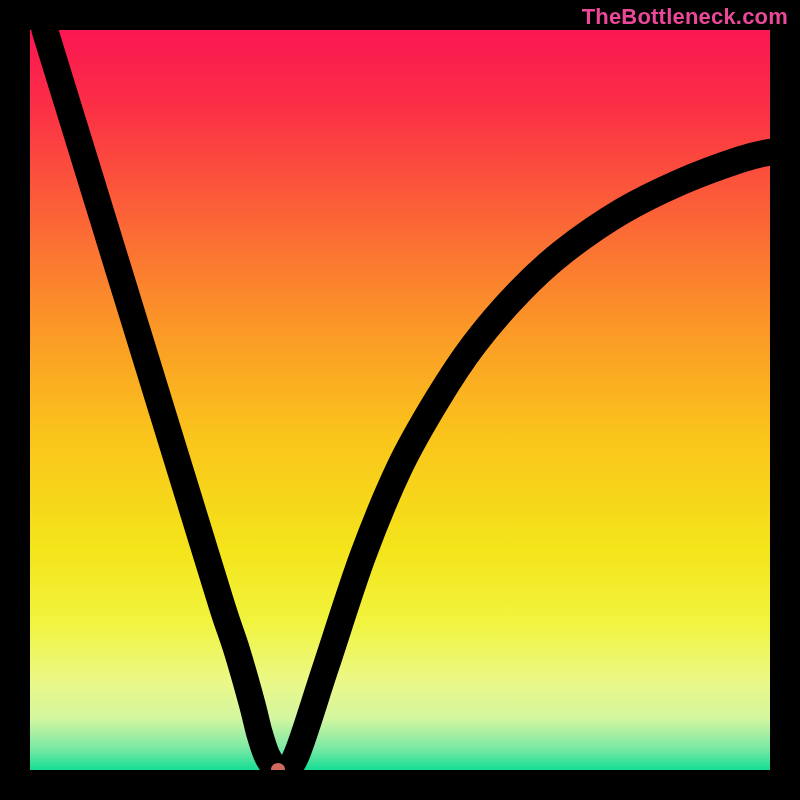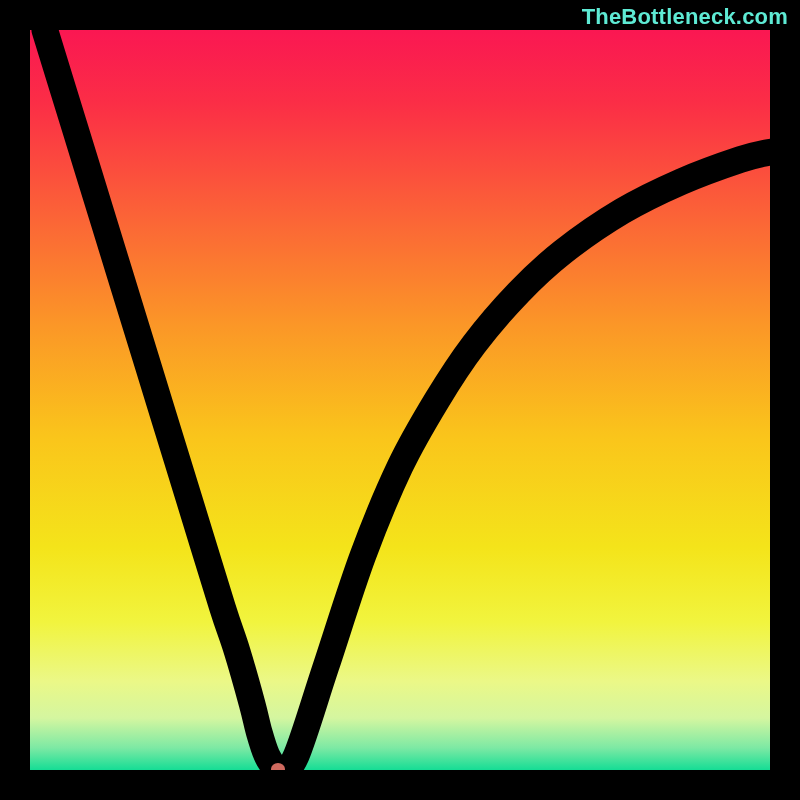--- a/index.html
+++ b/index.html
@@ -14,21 +14,21 @@
   .stage {
     position: relative;
     width: 800px;
     height: 800px;
     background: #000;
   }
   .watermark {
     position: absolute;
     top: 4px;
     right: 12px;
-    color: #5eead4;
+    color: #ec4899;
     font-size: 22px;
     font-weight: 600;
     letter-spacing: 0.2px;
     z-index: 50;
   }
   .plot-wrap {
     position: absolute;
     left: 30px;
     top: 30px;
     width: 740px;

